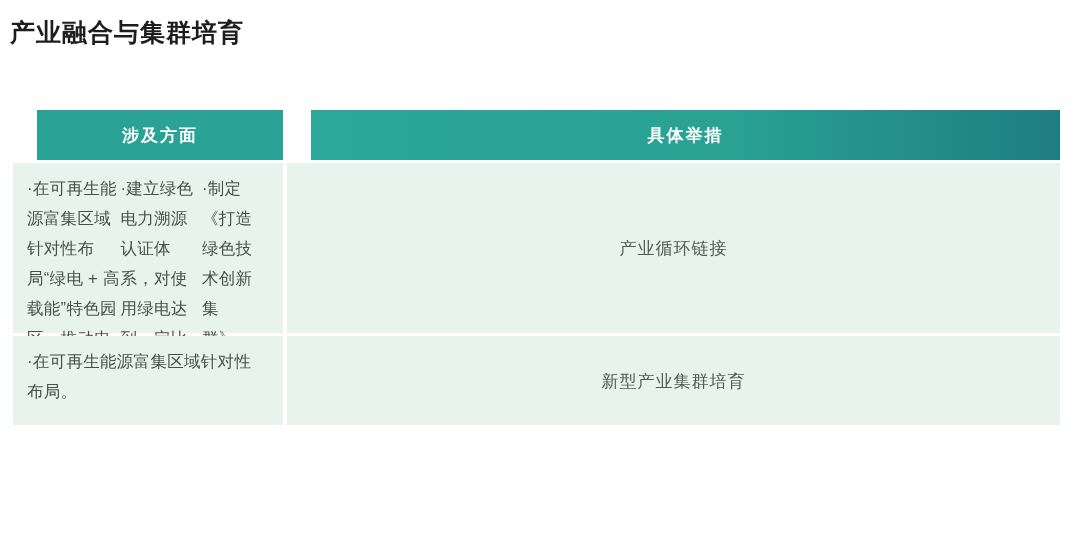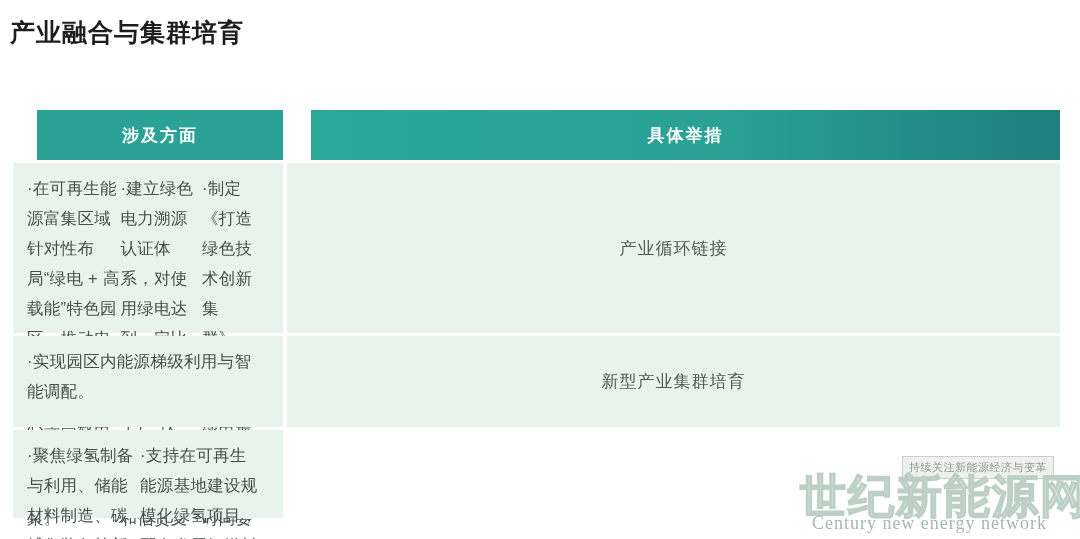--- a/index.html
+++ b/index.html
@@ -1,20 +1,20 @@
 <!DOCTYPE html>
 <html><head>
 <meta charset="utf-8">
 <style>
   * { margin: 0; padding: 0; box-sizing: border-box; }
   html, body { background: #ffffff; }
   .page {
     position: relative;
     width: 1080px;
-    height: 539px;
+    height: 425px;
     background: #ffffff;
     overflow: hidden;
     font-family: "Liberation Sans", "DejaVu Sans", sans-serif;
   }
   .title {
     position: absolute;
     left: 10px;
     top: 16px;
     font-size: 25px;
     font-weight: bold;
@@ -118,21 +118,21 @@
     <div class="cell head">具体举措</div>
 
     <div class="cell measures">
       <p>·在可再生能源富集区域针对性布局“绿电 + 高载能”特色园区，推动电解铝、多晶硅、数据中心等高载电产业向绿电优势区集聚。</p>
       <p>·建立绿色电力溯源认证体系，对使用绿电达到一定比例的企业颁发“零碳工厂”认证，给予税收减免和信贷支持。</p>
       <p>·制定《打造绿色技术创新集群》，明确重点行业绿电最低使用比例和时间要求</p>
     </div>
 
     <div class="cell aspect">产业循环链接</div>
     <div class="cell measures">
-      <p>·实现园区内能源梯级利用与智能调配。</p>
+      <p>·在可再生能源富集区域针对性布局。</p>
     </div>
 
     <div class="cell aspect">新型产业集群培育</div>
     <div class="cell measures">
       <p>·聚焦绿氢制备与利用、储能材料制造、碳捕集装备等新兴产业，打造绿色技术创新集群</p>
       <p>·支持在可再生能源基地建设规模化绿氢项目，配套发展氢燃料电池、绿氨合成等下游产业。</p>
     </div>
 
   </div>
 

